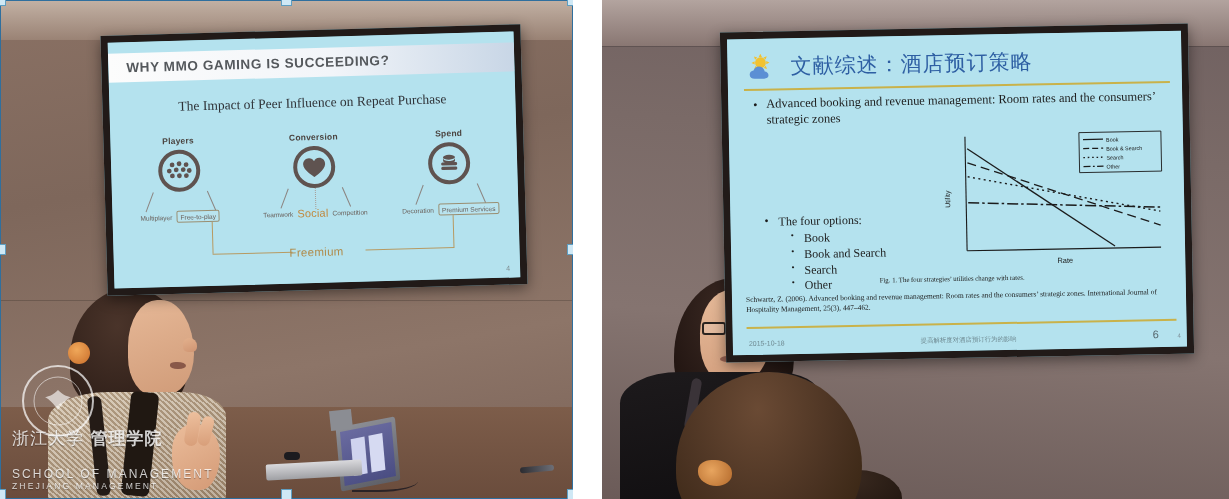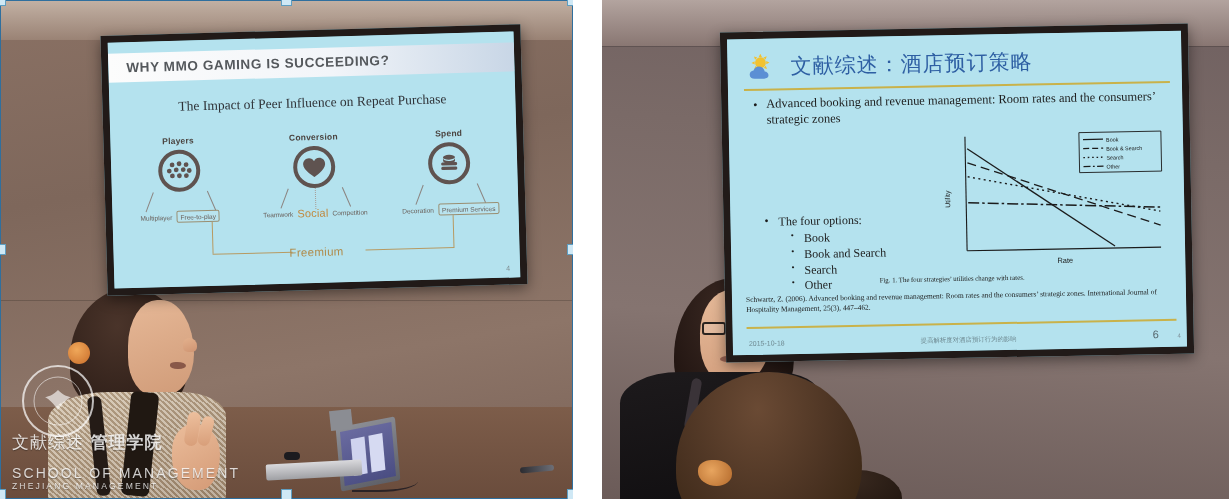--- a/index.html
+++ b/index.html
@@ -393,21 +393,21 @@
     z-index:35; pointer-events:none;
   }
   .wm-seal svg { position:absolute; left:50%; top:50%; transform:translate(-50%,-50%); }
   .wm-row1 {
     font-family:"DejaVu Sans", sans-serif;
     font-size:17px; letter-spacing:1px; line-height:1;
     white-space:nowrap;
   }
   .wm-row1 .b { font-weight:bold; }
   .wm-row2 {
-    font-size:14px; letter-spacing:2.1px; margin-top:14px;
+    font-size:12px; letter-spacing:2.1px; margin-top:20px;
     color:rgba(255,255,255,.78);
     text-align:right;
   }
   .wm-row3 {
     font-size:8.6px; letter-spacing:2.1px;
     color:rgba(255,255,255,.78);
   }
 </style>
 </head>
 <body>
@@ -540,21 +540,21 @@
     <div class="pen"></div>
 
     <div class="wm-seal">
       <svg width="54" height="54" viewBox="0 0 54 54">
         <circle cx="27" cy="27" r="24" fill="none" stroke="rgba(255,255,255,.55)" stroke-width="1"></circle>
         <path d="M27 16c-5 5-10 7-13 7 4 2 9 7 13 13 4-6 9-11 13-13-3 0-8-2-13-7z" fill="rgba(255,255,255,.62)"></path>
       </svg>
     </div>
     <div class="wm">
       <div class="wm-row1">
-        <span>文献综述</span>
+        <span>浙江大学</span>
         <span class="b">管理学院</span>
       </div>
       <div class="wm-row2">SCHOOL OF MANAGEMENT</div>
       <div class="wm-row3">ZHEJIANG MANAGEMENT</div>
     </div>
 
     <div class="sel-border"></div>
     <div class="handle h-tl"></div>
     <div class="handle h-tm"></div>
     <div class="handle h-tr"></div>

